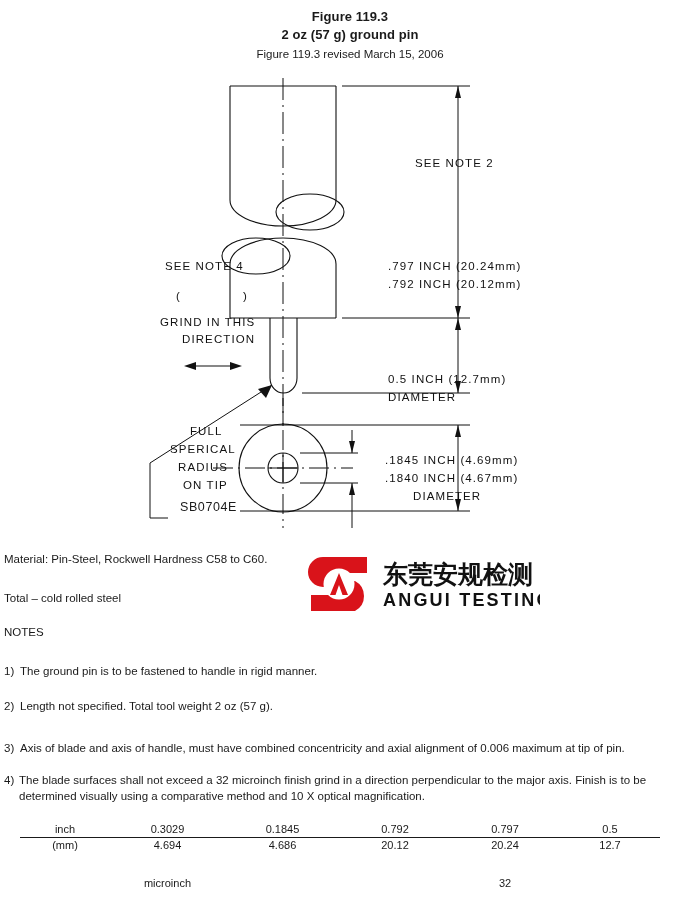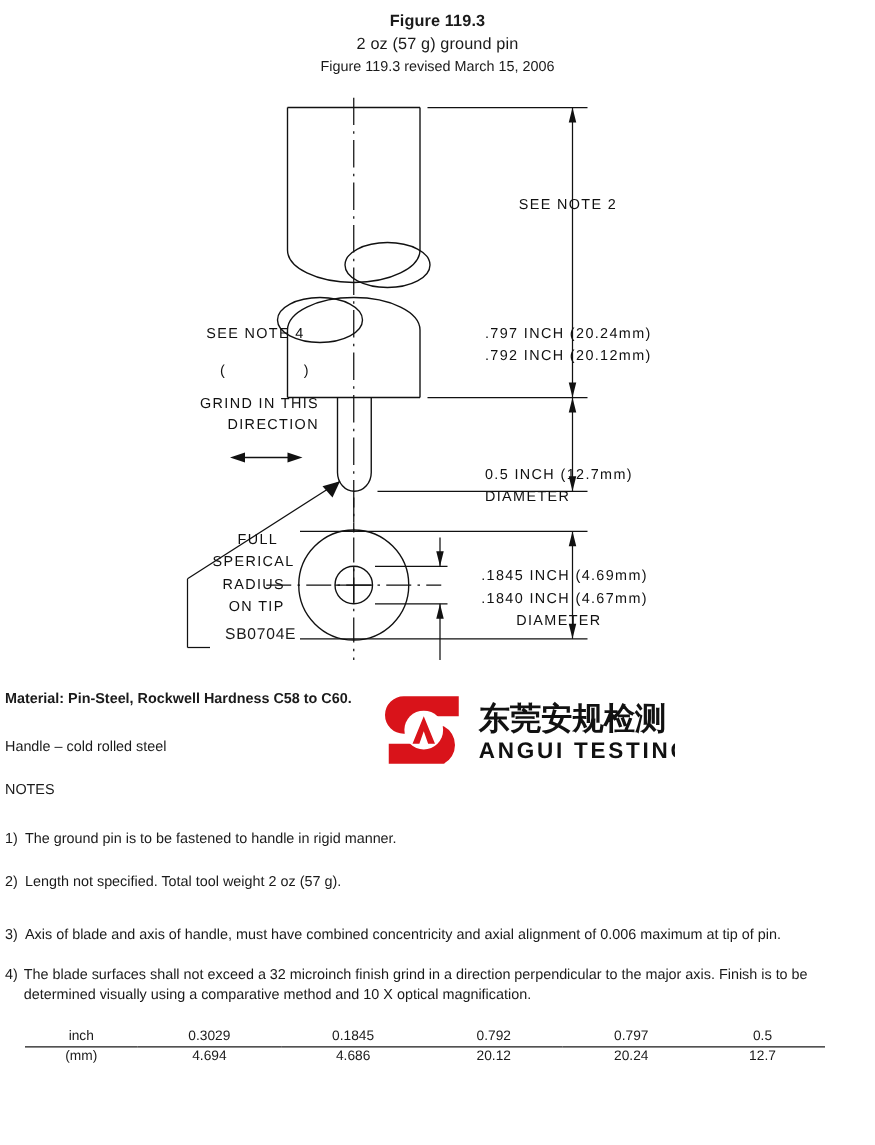--- a/index.html
+++ b/index.html
@@ -6,31 +6,31 @@
   body{
     width:700px;height:916px;background:#ffffff;
     font-family:"Liberation Sans", sans-serif;
     color:#1a1a1a;position:relative;overflow:hidden;
   }
   .page{position:absolute;inset:0;padding-left:32px;}
 
   
   .title-block{position:absolute;left:0;right:0;top:8px;text-align:center;}
   .fig-title{font-size:13px;font-weight:bold;line-height:18px;letter-spacing:.1px;}
-  .fig-sub{font-size:13px;font-weight:normal;line-height:18px;letter-spacing:.1px;}
+  .fig-sub{font-size:13px;font-weight:bold;line-height:18px;letter-spacing:.1px;}
   .fig-rev{font-size:11.5px;line-height:18px;margin-top:1px;}
 
   
   .drawing{position:absolute;left:0;top:78px;width:700px;height:450px;}
   .drawing svg{display:block;}
   .dwg-text{font-family:"Liberation Sans", sans-serif;font-size:11.5px;fill:#111;letter-spacing:1.1px;}
   .partno{position:absolute;left:180px;top:500px;font-size:12.5px;letter-spacing:.6px;}
 
   
-  .material{position:absolute;left:4px;top:553px;font-size:11.5px;font-weight:bold;}
+  .material{position:absolute;left:4px;top:553px;font-size:11.5px;}
   .handle{position:absolute;left:4px;top:592px;font-size:11.5px;}
   .notes-head{position:absolute;left:4px;top:626px;font-size:11.5px;}
 
   .note{position:absolute;font-size:11.5px;line-height:16px;}
   .note .num{position:absolute;left:0;top:0;width:30px;}
   .note .txt{display:block;margin-left:16px;}
 
   
   .logo{position:absolute;left:305px;top:553px;width:235px;height:62px;}
   .logo svg{display:block;}
@@ -160,21 +160,21 @@
       <text class="dwg-text" x="190" y="357">FULL</text>
       <text class="dwg-text" x="170" y="375">SPERICAL</text>
       <text class="dwg-text" x="178" y="393">RADIUS</text>
       <text class="dwg-text" x="183" y="411">ON  TIP</text>
     </svg>
   </div>
 
   <div class="partno">SB0704E</div>
 
   <div class="material">Material: Pin-Steel, Rockwell Hardness C58 to C60.</div>
-  <div class="handle">Handle – cold rolled steel</div>
+  <div class="handle">Total – cold rolled steel</div>
   <div class="notes-head">NOTES</div>
 
   <div class="logo">
     <svg width="235" height="62" viewBox="0 0 235 62" xmlns="http://www.w3.org/2000/svg">
       <g>
         <path d="M18,4 H62 V20 H32 A6,6 0 0 0 32,28 H50 A17,17 0 0 1 50,58 H6 V42 H36
                  A6,6 0 0 0 36,34 H18 A15,15 0 0 1 18,4 Z" fill="#D9131A"></path>
         <circle cx="34" cy="31" r="15.5" fill="#ffffff"></circle>
         <path d="M34,20 L43,42 H37.5 L34,32 L30.5,42 H25 Z" fill="#D9131A"></path>
       </g>
@@ -235,17 +235,25 @@
     <table>
       <colgroup>
         <col style="width:90px">
           <col style="width:115px">
           <col style="width:115px">
         <col style="width:110px">
           <col style="width:110px">
           <col style="width:100px">
       </colgroup>
       <tbody>
+        <tr>
+          <td></td>
+          <td>microinch</td>
+          <td></td>
+          <td></td>
+          <td>32</td>
+          <td></td>
+        </tr>
       </tbody>
     </table>
   </div>
 
 </div>
 
 </body></html>

